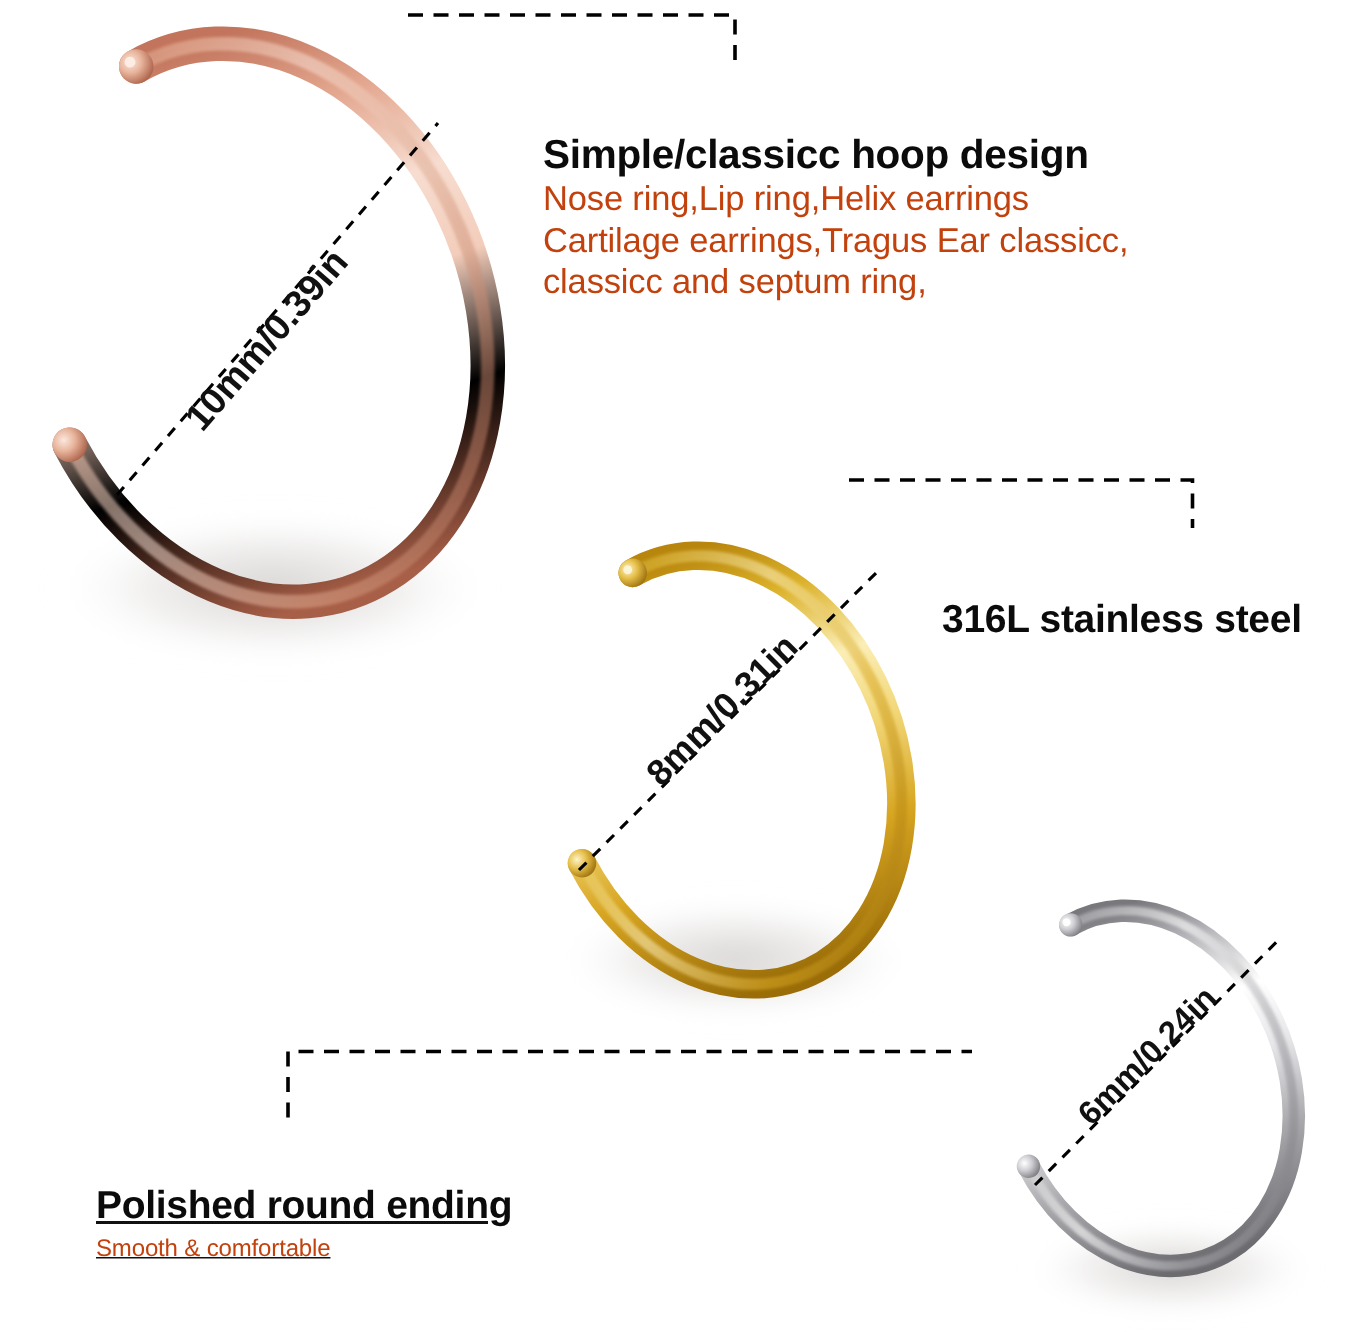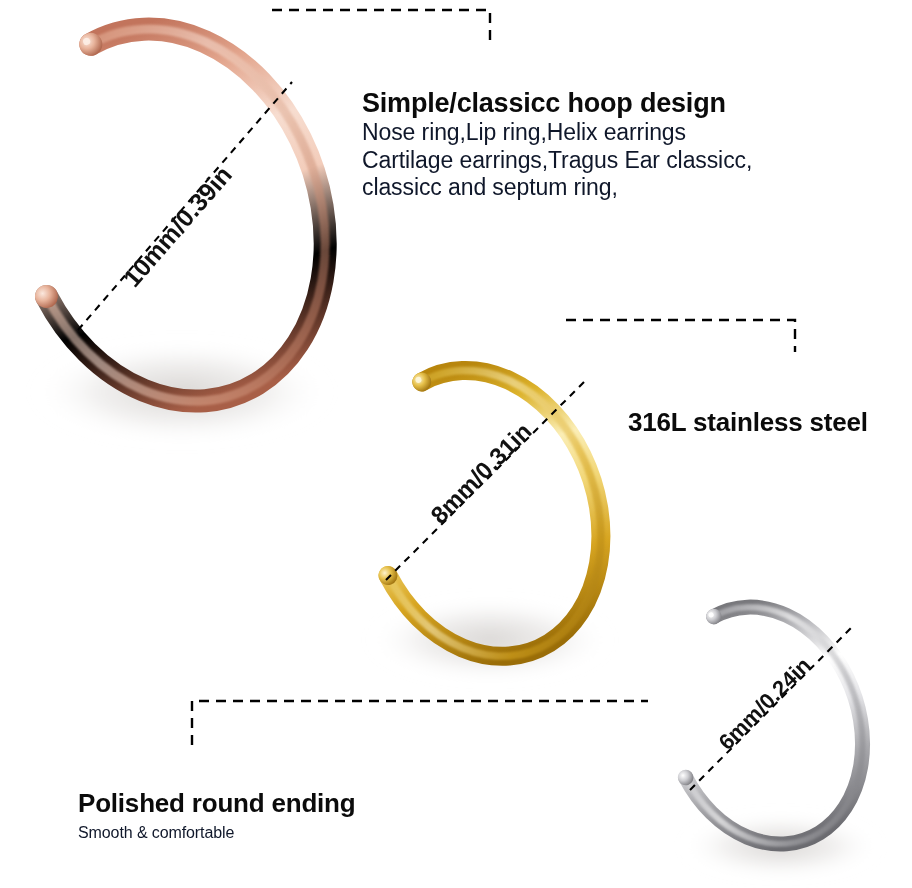--- a/index.html
+++ b/index.html
@@ -13,26 +13,26 @@
   #stage{position:absolute;left:0;top:0;width:912px;height:888px;}
   #art{position:absolute;left:0;top:0;width:912px;height:888px;}
 
   .txtblock{position:absolute;color:#111;}
   .t-head{
     font-size:27px;font-weight:bold;letter-spacing:-0.2px;
     line-height:32px;white-space:nowrap;color:#0b0b0b;margin-top:37px;
   }
   .t-line{
     font-size:23px;font-weight:normal;letter-spacing:-0.1px;
-    line-height:27.5px;white-space:nowrap;color:#0f172a;
+    line-height:27.5px;white-space:nowrap;color:#c2410c;
   }
 
   #blk-design{left:362px;top:50px;}
-  #blk-steel{left:628px;top:369px;}
-  #blk-polish{left:78px;top:750px;}
+  #blk-steel{left:628px;top:359px;}
+  #blk-polish{left:64px;top:750px;text-decoration:underline;}
   #blk-steel .t-head{font-size:26px;}
   #blk-polish .t-head{font-size:26px;}
   #blk-polish .t-line{font-size:16px;}
 </style>
 </head>
 <body>
 
 <div id="stage">
 
   <svg id="art" viewBox="0 0 912 888">

